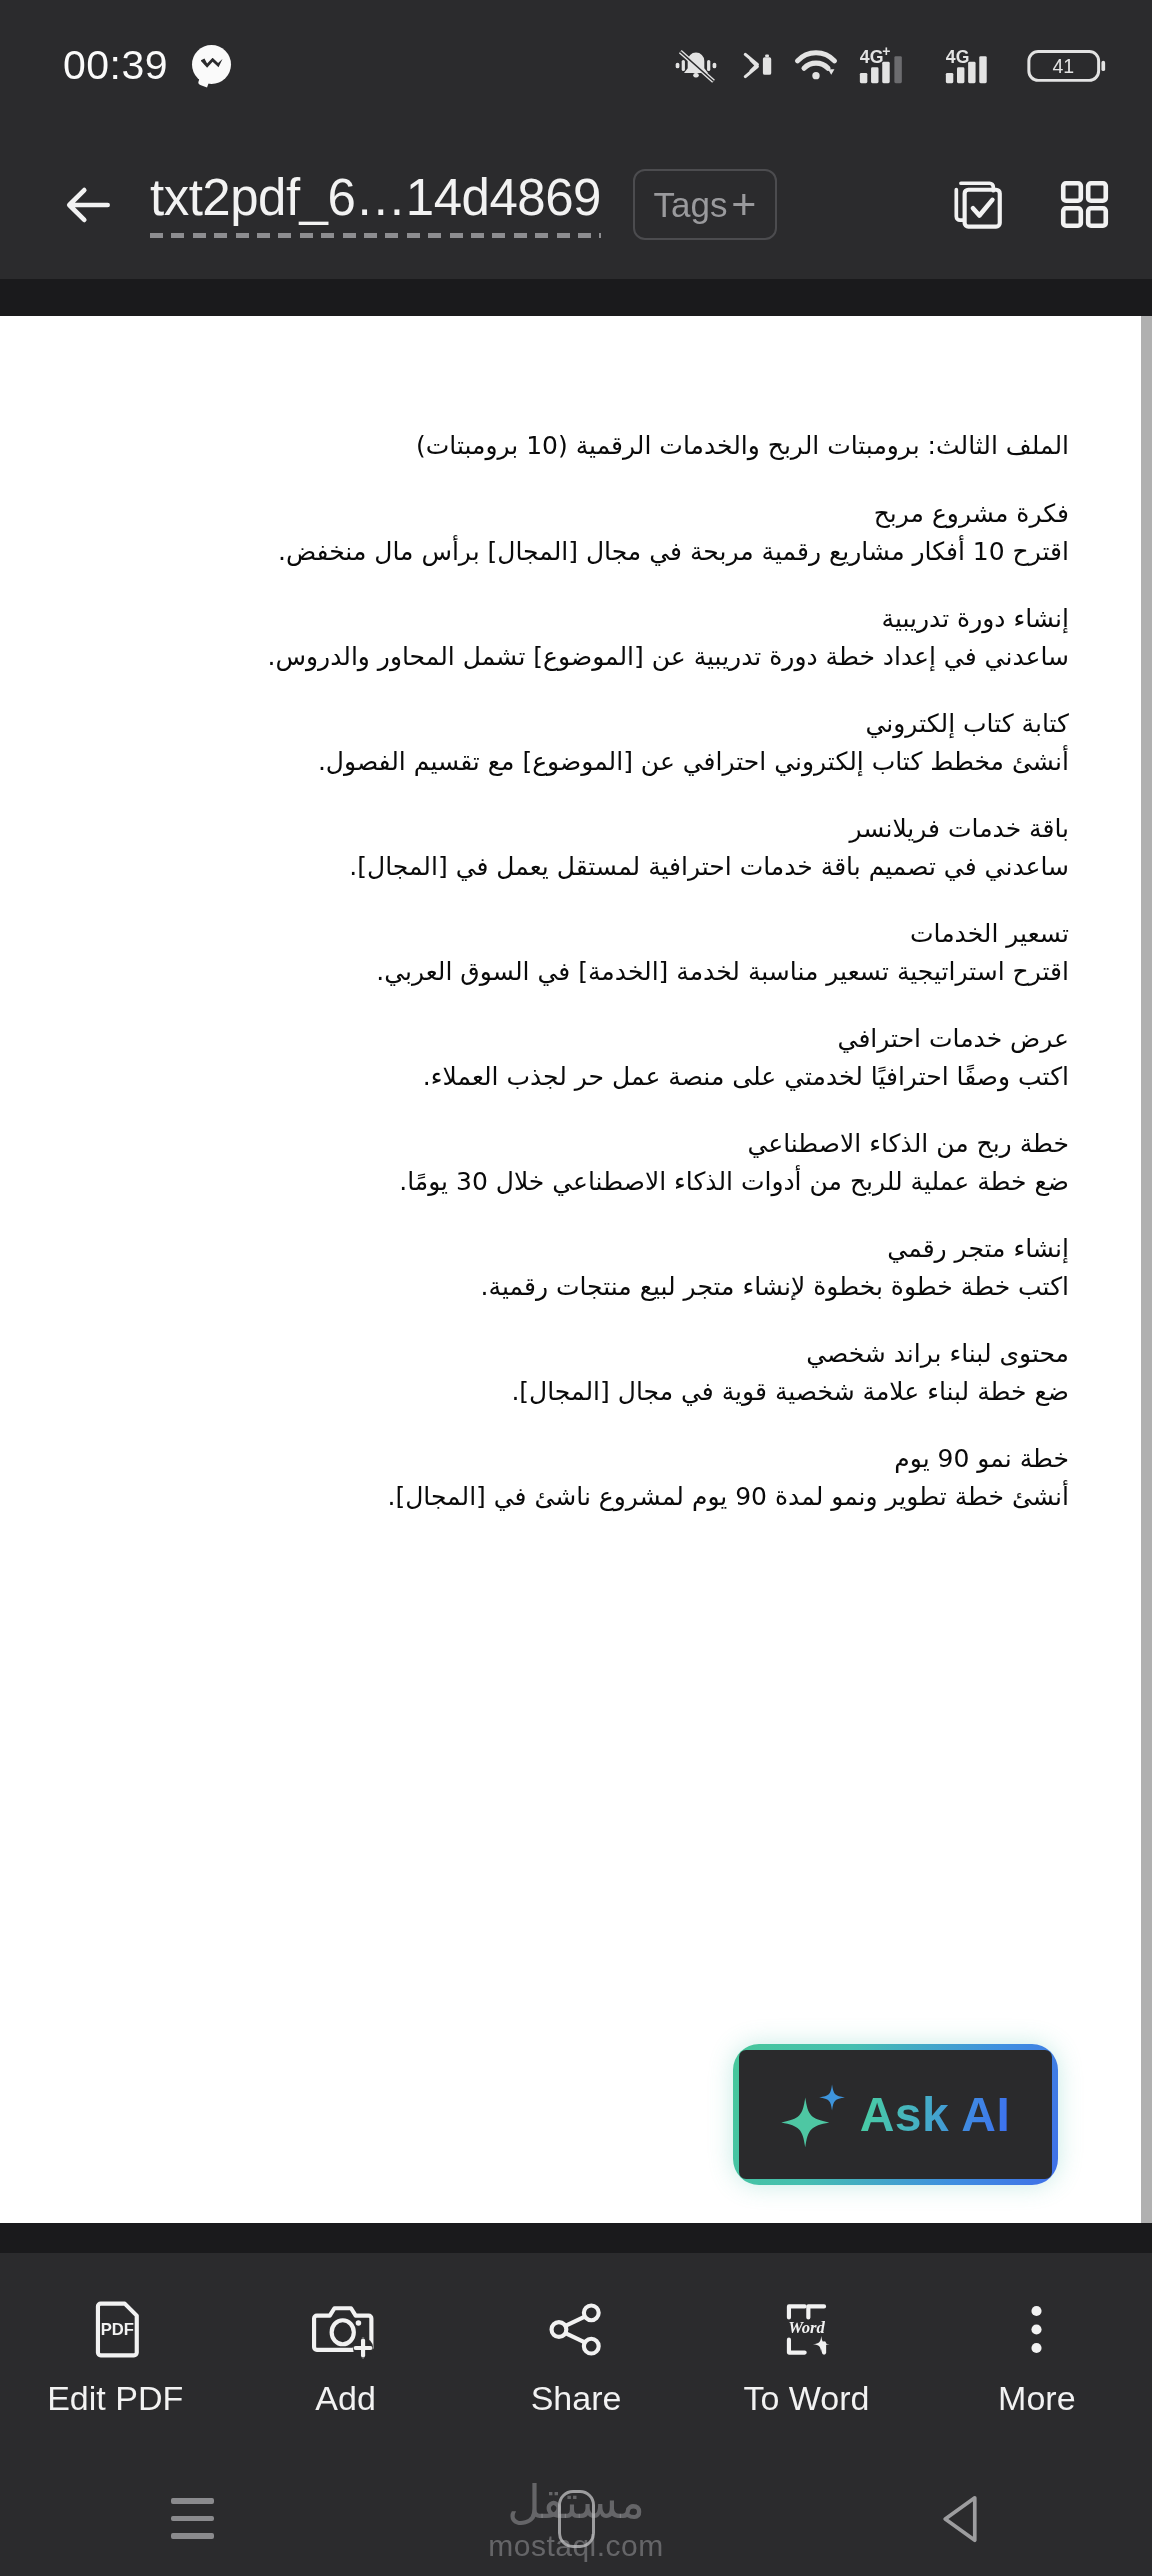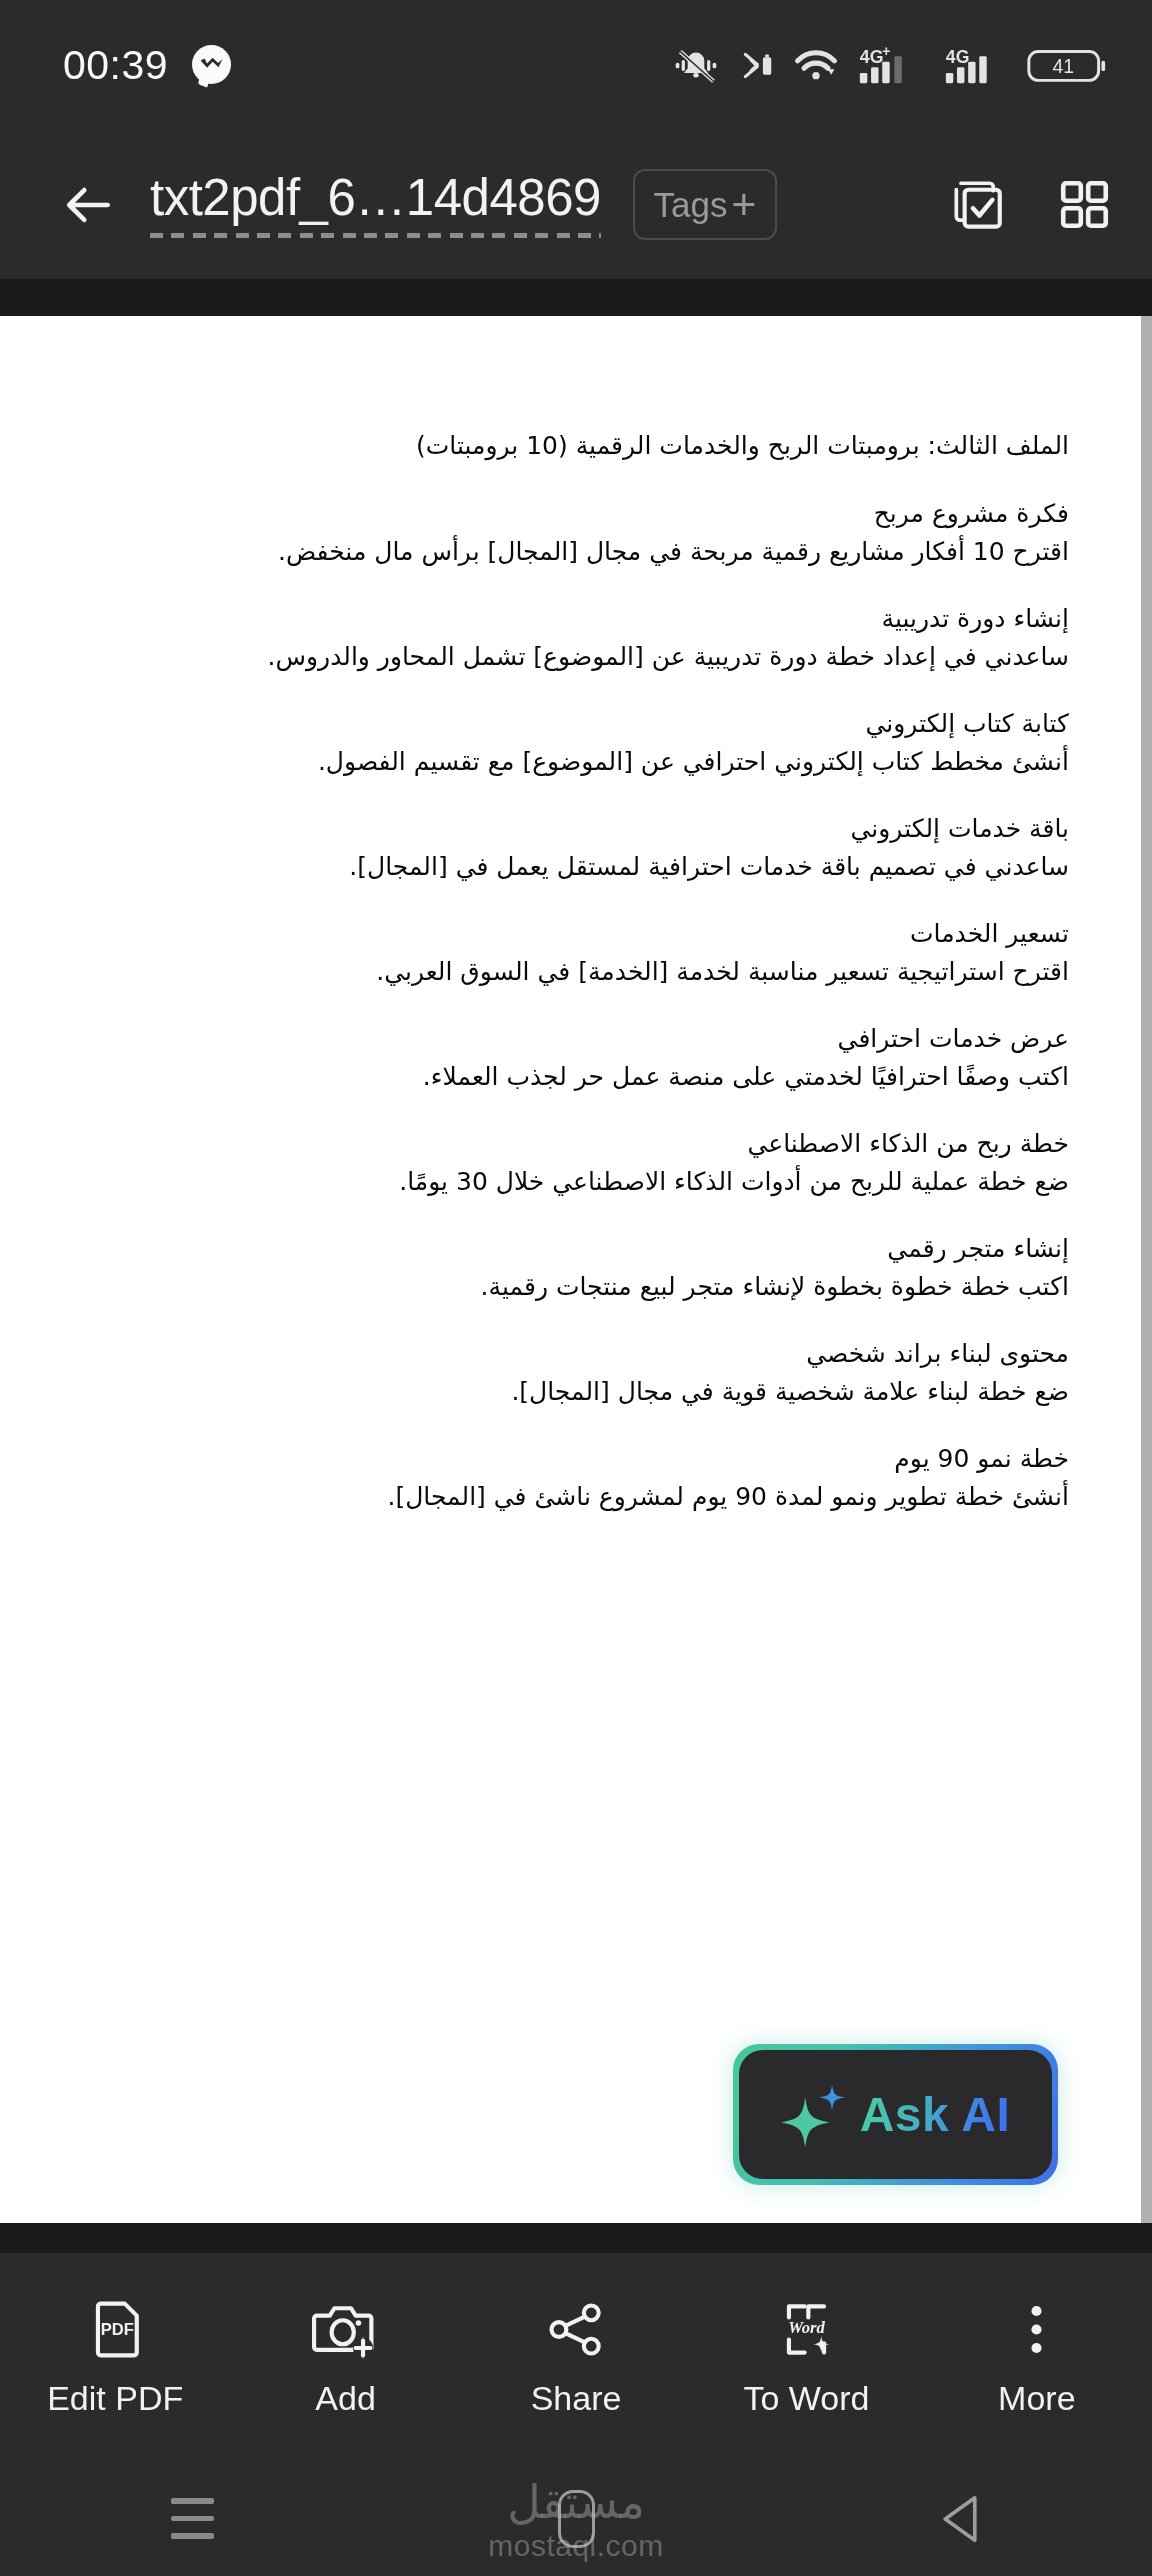--- a/index.html
+++ b/index.html
@@ -138,21 +138,21 @@
     position: absolute; left: 733px; top: 2044px;
     width: 325px; height: 141px;
     border-radius: 26px;
     padding: 5.6px;
     background: linear-gradient(110deg, #46c79a 0%, #45bfb0 32%, #3f8fe0 72%, #3f6fe8 100%);
     box-shadow: 0 0 24px rgba(70,190,170,0.30);
     cursor: pointer;
   }
   .ask-ai-inner {
     width: 100%; height: 100%;
-    border-radius: 24px;
+    border-radius: 7px;
     background: #2a2a2c;
     display: flex; align-items: center; justify-content: center;
     gap: 12px;
   }
   .sparkles { width: 67px; height: 72px; display: block; }
   .ask-ai-label {
     font-size: 48px; font-weight: bold;
     letter-spacing: 0.5px;
     background: linear-gradient(100deg, #49cfa0 0%, #45aec6 42%, #3f86e4 74%, #3d6ff0 100%);
     -webkit-background-clip: text; background-clip: text;
@@ -339,21 +339,21 @@
       </div>
       <div class="sect">
         <div class="sect-title">إنشاء دورة تدريبية</div>
         <div class="sect-body">ساعدني في إعداد خطة دورة تدريبية عن [الموضوع] تشمل المحاور والدروس.</div>
       </div>
       <div class="sect">
         <div class="sect-title">كتابة كتاب إلكتروني</div>
         <div class="sect-body">أنشئ مخطط كتاب إلكتروني احترافي عن [الموضوع] مع تقسيم الفصول.</div>
       </div>
       <div class="sect">
-        <div class="sect-title">باقة خدمات إلكتروني</div>
+        <div class="sect-title">باقة خدمات فريلانسر</div>
         <div class="sect-body">ساعدني في تصميم باقة خدمات احترافية لمستقل يعمل في [المجال].</div>
       </div>
       <div class="sect">
         <div class="sect-title">تسعير الخدمات</div>
         <div class="sect-body">اقترح استراتيجية تسعير مناسبة لخدمة [الخدمة] في السوق العربي.</div>
       </div>
       <div class="sect">
         <div class="sect-title">عرض خدمات احترافي</div>
         <div class="sect-body">اكتب وصفًا احترافيًا لخدمتي على منصة عمل حر لجذب العملاء.</div>
       </div>

